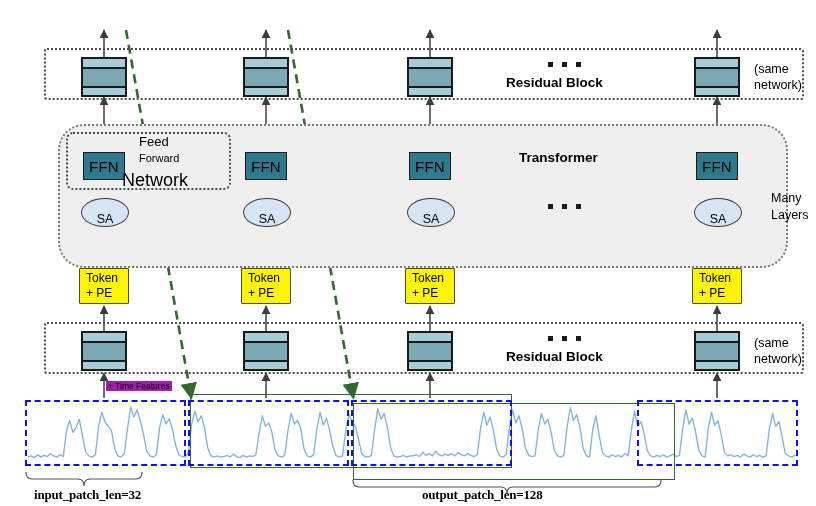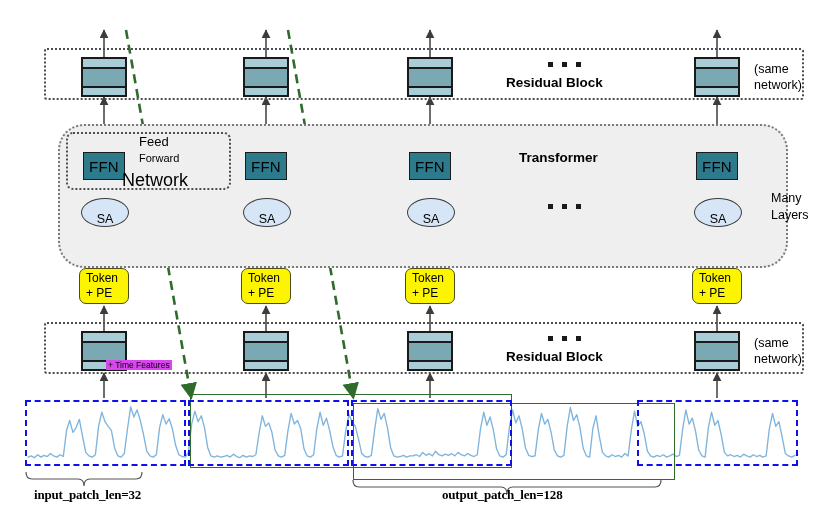--- a/index.html
+++ b/index.html
@@ -23,21 +23,21 @@
   
   .ffn{position:absolute;width:42px;height:28px;background:#2d7a8c;border:1.6px solid #1a1a1a;
        box-sizing:border-box;display:flex;align-items:center;justify-content:center;
        color:#000;font-size:15px;letter-spacing:.2px;}
   
   .sa{position:absolute;width:46px;height:27px;background:#d7e6f7;border:1.4px solid #3c3c3c;
       border-radius:50%;display:flex;align-items:flex-end;justify-content:center;
       font-size:12.5px;color:#000;}
   
   .token{position:absolute;width:50px;height:36px;background:#fdf500;border:1.6px solid #4d4d1a;
-         border-radius:7px;box-sizing:border-box;padding:2px 0 0 6px;
+         border-radius:1px;box-sizing:border-box;padding:2px 0 0 6px;
          font-size:12px;line-height:15px;color:#000;}
 
   .lbl{position:absolute;color:#000;}
   .lbl.bold{font-weight:bold;}
   .mono{font-family:Liberation Serif, serif;font-weight:bold;letter-spacing:-0.2px;}
 
   .dots3{position:absolute;display:flex;gap:9px;}
   .dots3 i{display:block;width:5px;height:5px;background:#1a1a1a;}
 
   
@@ -232,26 +232,26 @@
 
   <div class="dots3" style="left:548px;top:336px;">
     <i></i>
       <i></i>
       <i></i>
   </div>
   <div class="lbl bold" style="left:506px;top:349px;font-size:13.5px;">Residual Block</div>
   <div class="lbl" style="left:754px;top:336px;font-size:12.5px;">(same</div>
   <div class="lbl" style="left:754px;top:352px;font-size:12.5px;">network)</div>
 
-  <div class="lbl" style="left:106px;top:360px;font-size:8.5px;background:#d946ef;padding:0 2px;">+ Time Features</div>
+  <div class="lbl" style="left:106px;top:381px;font-size:8.5px;background:#a21caf;padding:0 2px;">+ Time Features</div>
 
   <div class="greenbox" style="left:190px;top:394px;width:322px;height:74px;"></div>
   <div class="greenbox" style="left:353px;top:403px;width:322px;height:77px;"></div>
 
   <div class="dashblue" style="left:25px;top:400px;width:161px;height:66px;"></div>
   <div class="dashblue" style="left:188px;top:400px;width:161px;height:66px;"></div>
   <div class="dashblue" style="left:351px;top:400px;width:161px;height:66px;"></div>
   <div class="dashblue" style="left:637px;top:400px;width:161px;height:66px;"></div>
 
   <div class="lbl mono" style="left:34px;top:487px;font-size:13px;">input_patch_len=32</div>
-  <div class="lbl mono" style="left:442px;top:487px;font-size:13px;">output_patch_len=128</div>
+  <div class="lbl mono" style="left:422px;top:487px;font-size:13px;">output_patch_len=128</div>
 
 </div>
 
 </body></html>

